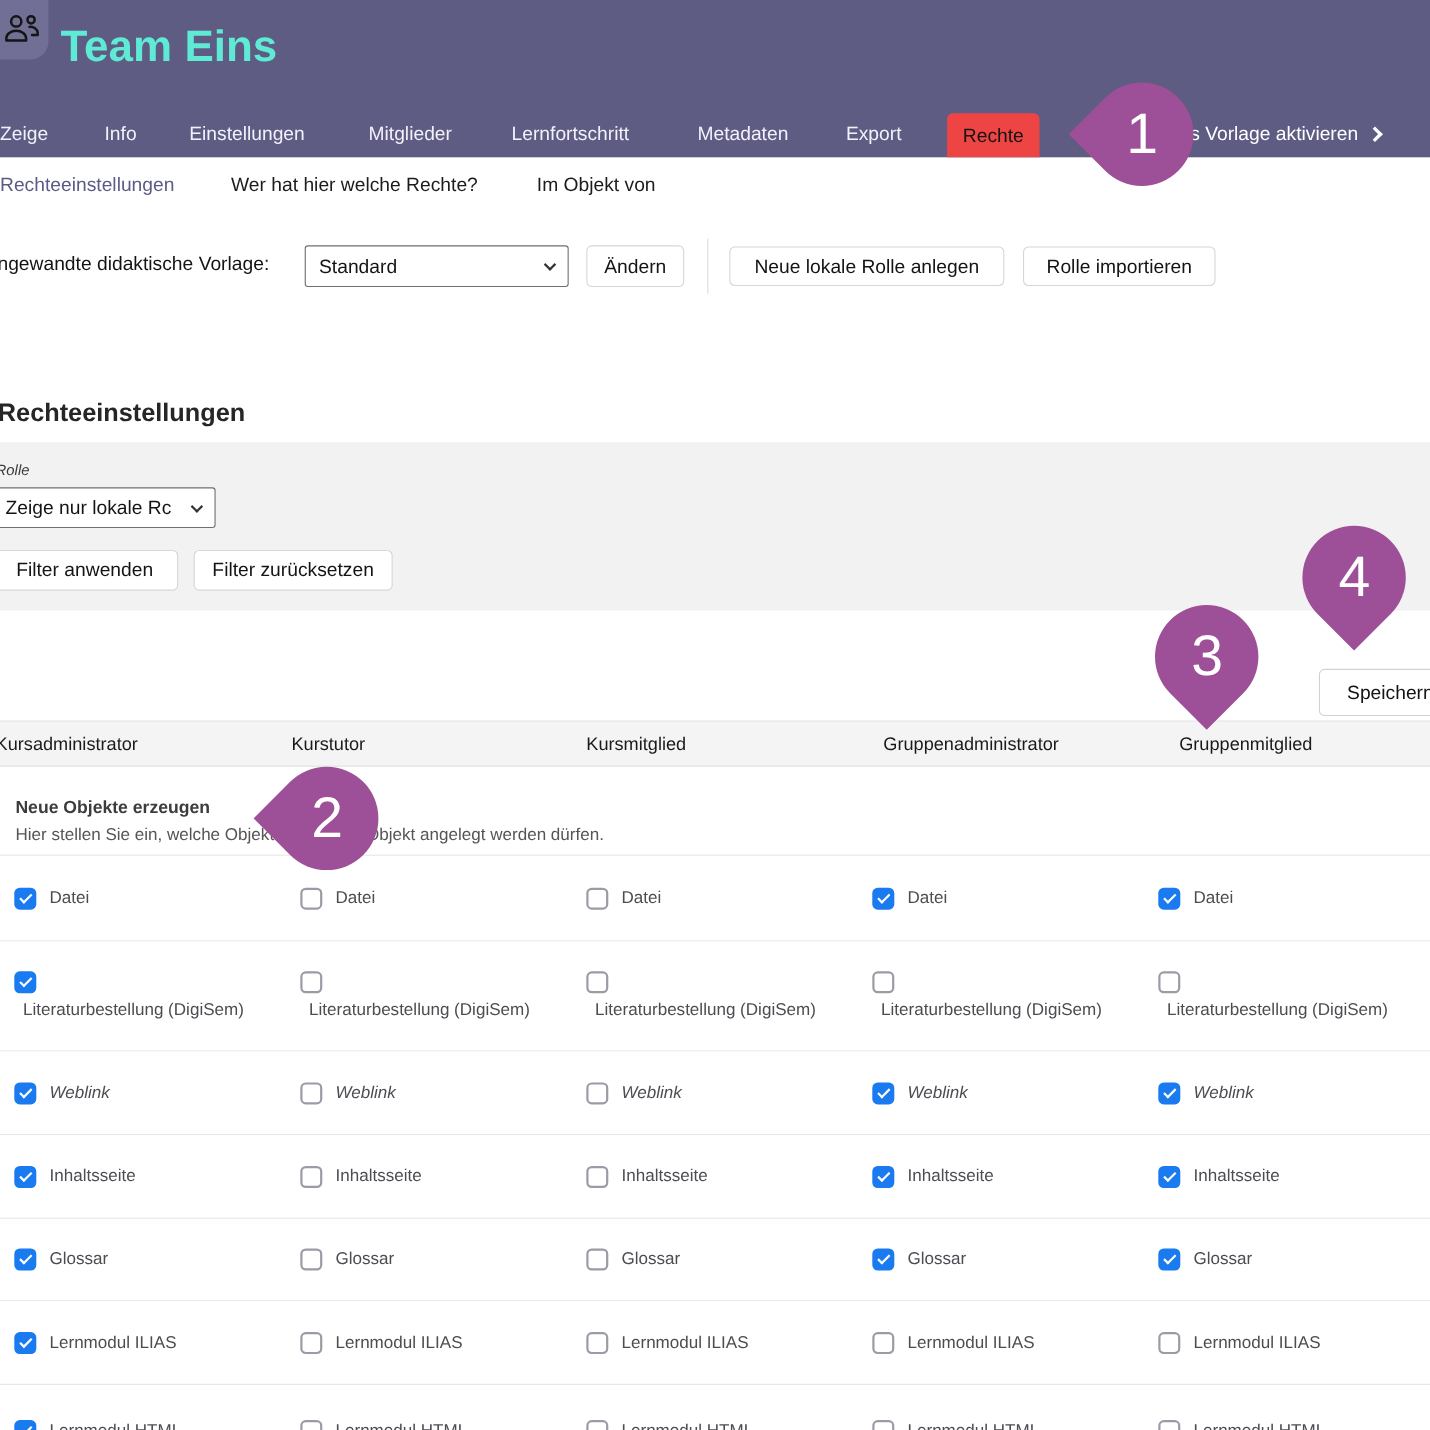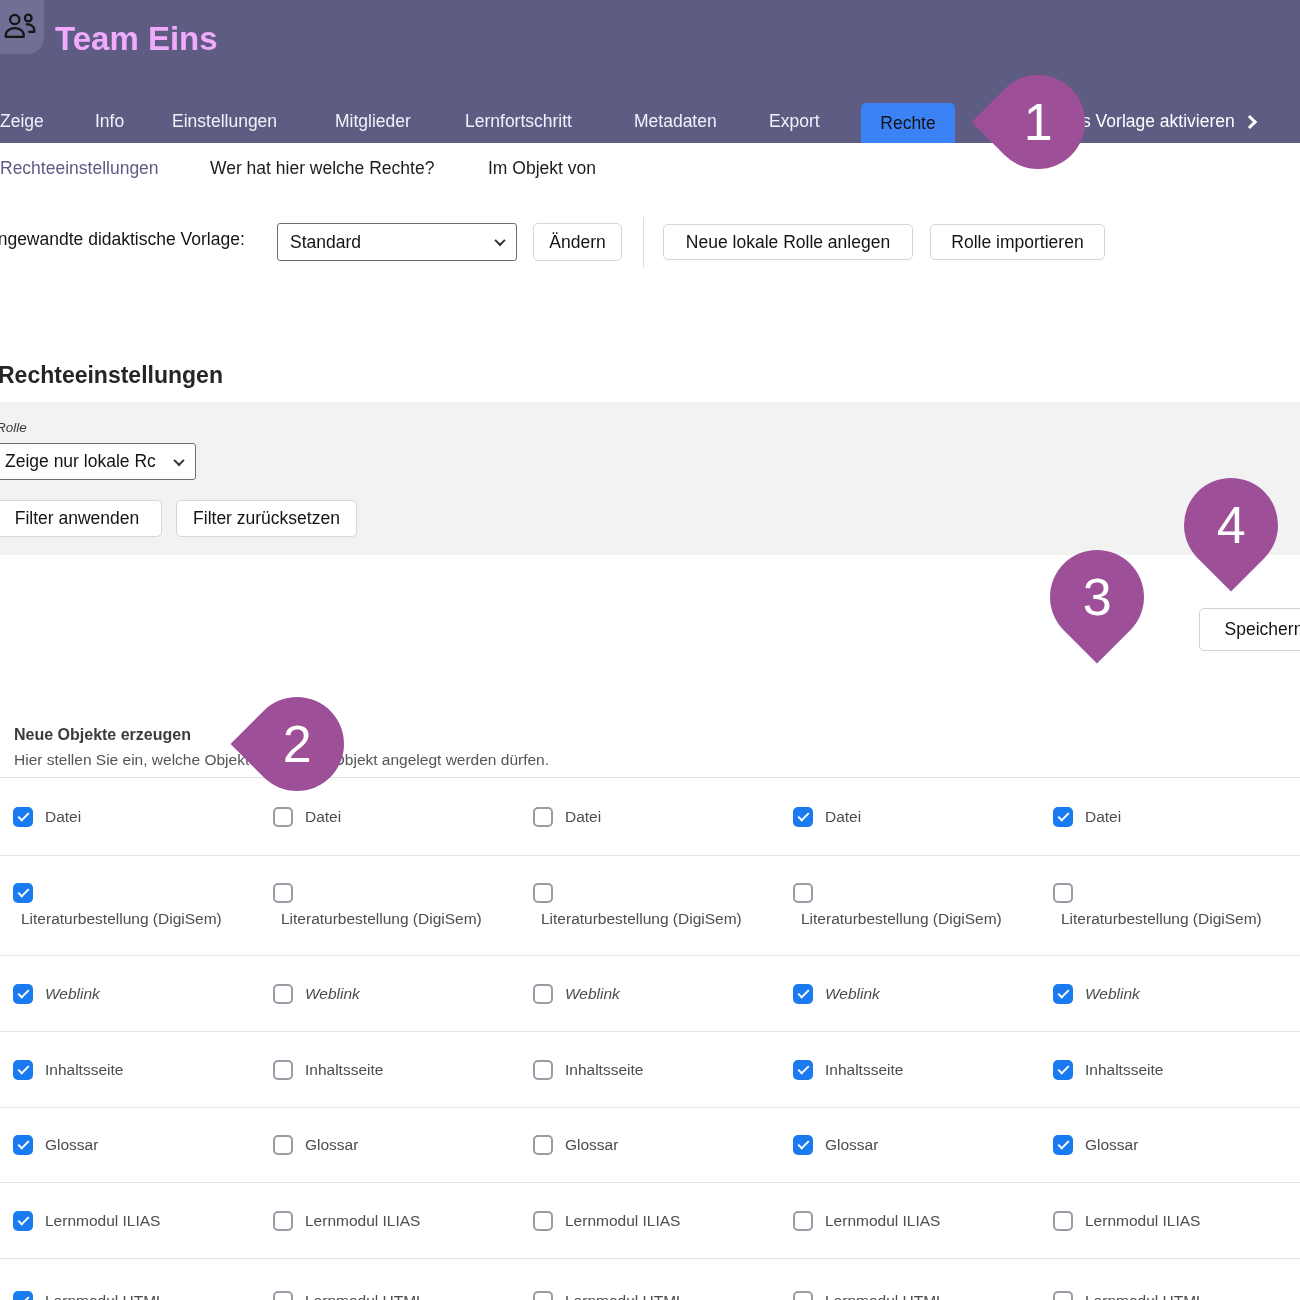--- a/index.html
+++ b/index.html
@@ -9,24 +9,24 @@
     background:#fff; color:#141414;
     position:relative; overflow:hidden;
   }
   .stage { position:absolute; inset:0; width:1300px; height:1300px; overflow:hidden; }
 
   
   .header { position:absolute; left:0; top:0; width:1300px; height:143px; background:#5e5c82; }
   .app-icon-box { position:absolute; left:-28px; top:-16px; width:72px; height:70px;
     background:#716f95; border-radius:16px; }
   .app-icon-box svg { position:absolute; left:30px; top:26px; }
-  .app-title { position:absolute; left:55px; top:20px; font-size:33px; font-weight:bold; color:#f0abfc; }
+  .app-title { position:absolute; left:55px; top:20px; font-size:40px; font-weight:bold; color:#5eead4; }
 
   .tab { position:absolute; top:100px; height:43px; line-height:43px; color:#f2f1fa; font-size:17.5px; cursor:pointer; white-space:nowrap; }
-  .tab-active { position:absolute; left:861px; top:103px; width:94px; height:40px; background:#3b82f6;
+  .tab-active { position:absolute; left:861px; top:103px; width:84px; height:40px; background:#ef4444;
     border-radius:5px 5px 0 0; text-align:center; line-height:40px; color:#141414; font-size:17.5px; cursor:pointer; }
   .member-action { position:absolute; left:1082px; top:100px; height:43px; line-height:43px;
     color:#ffffff; font-size:17.5px; cursor:pointer; white-space:nowrap; display:flex; align-items:center; }
   .chev-right { display:inline-block; width:10px; height:10px; border-top:3.2px solid #fff; border-right:3.2px solid #fff;
     transform:rotate(45deg); margin-left:10px; }
 
   
   .subtab { position:absolute; top:143px; height:50px; line-height:50px; font-size:17.5px; color:#1c1c1c; cursor:pointer; white-space:nowrap; }
   .subtab.active { color:#5c5b85; }
 
@@ -137,20 +137,27 @@
   <div class="role-label">Rolle</div>
   <div class="selectbox role-select">
     <span>Zeige nur lokale Rc</span>
     <span class="chev-down"></span>
   </div>
   <div class="btn btn-apply">Filter anwenden</div>
   <div class="btn btn-reset">Filter zurücksetzen</div>
 
   <div class="btn btn-save">Speichern</div>
 
+  <div class="thead" id="thead">
+      <div class="col-h" style="left: -4px;">Kursadministrator</div>
+      <div class="col-h" style="left: 265px;">Kurstutor</div>
+      <div class="col-h" style="left: 533px;">Kursmitglied</div>
+      <div class="col-h" style="left: 803px;">Gruppenadministrator</div>
+      <div class="col-h" style="left: 1072px;">Gruppenmitglied</div>
+    </div>
 
   <div class="sect-row"></div>
   <div class="sect-title">Neue Objekte erzeugen</div>
   <div class="sect-desc">Hier stellen Sie ein, welche Objekte in diesem Objekt angelegt werden dürfen.</div>
 
   <div class="rows-wrap" id="rows">
       <div class="prow" style="height: 78px;">
         <div class="pcell" style="left: 13px;">
           <span class="cb ck">
             <span class="tick"></span>

